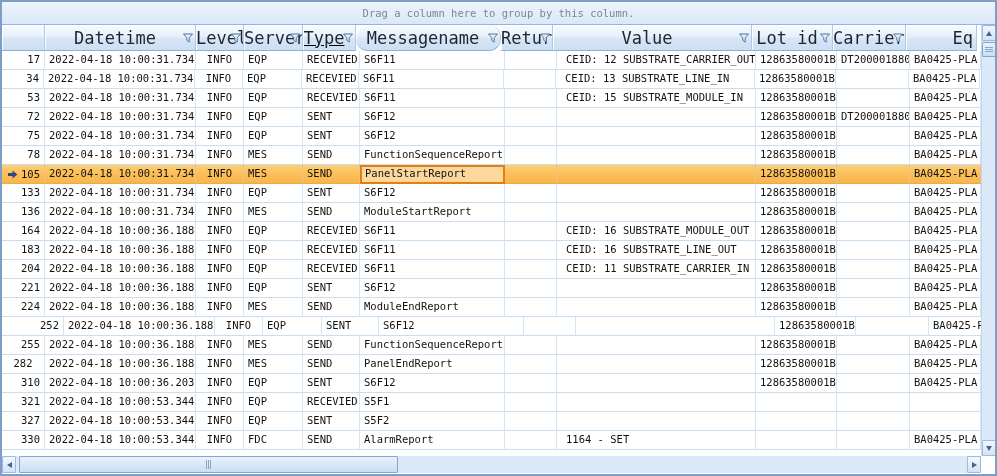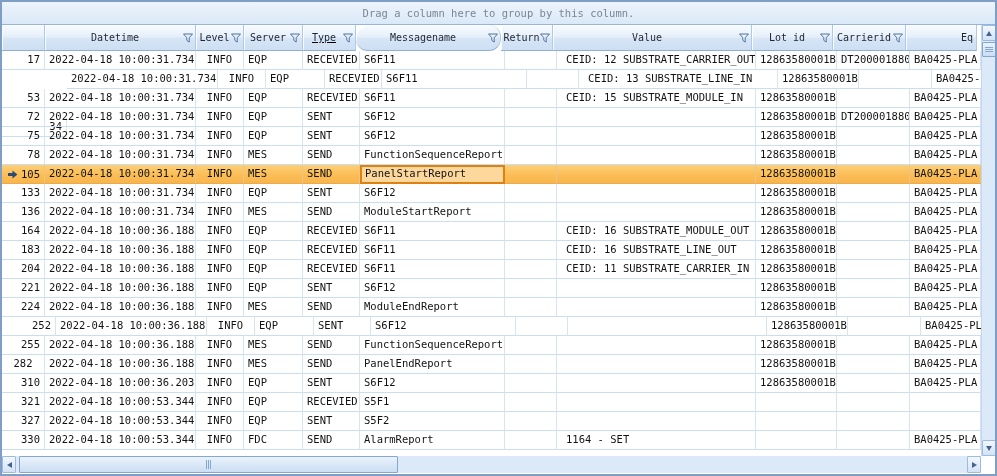--- a/index.html
+++ b/index.html
@@ -2,21 +2,21 @@
 <html><head>
 <meta charset="utf-8">
 <style>
   html,body{margin:0;padding:0;background:#fff;}
   .window{position:relative;width:997px;height:476px;box-sizing:border-box;border:2px solid #7E9EC6;background:#fff;font-family:"DejaVu Sans Mono",monospace;overflow:hidden;}
   .group-panel{position:absolute;left:0;top:0;width:993px;height:23px;background:linear-gradient(180deg,#EDF4FC,#DAE8F7);border-bottom:1px solid #96B4DB;display:flex;align-items:center;justify-content:center;color:#7A8694;font-size:10.5px;box-sizing:border-box;}
   .hdr{position:absolute;left:0;top:23px;width:979px;height:26px;display:flex;overflow:hidden;}
   .hcell{box-sizing:border-box;height:26px;flex:none;position:relative;display:flex;align-items:center;justify-content:center;
     background:linear-gradient(180deg,#F8FBFE 0%,#E7F0FA 45%,#D6E5F6 55%,#CEDFF3 100%);
     border-right:1px solid #AFCAE8;border-bottom:1px solid #8EAFD8;box-shadow:inset 1px 1px 0 rgba(255,255,255,.85);}
-  .hlabel{font-size:10px;color:#1C2533;white-space:pre;overflow:hidden;}
+  .hlabel{font-size:17px;color:#1C2533;white-space:pre;overflow:hidden;}
   .hcell.has-filter .hlabel{padding-right:10px;}
   .hlabel.r{position:absolute;right:3px;padding-right:0;}
   .filter{position:absolute;right:2px;top:8px;width:10px;height:10px;line-height:0;}
   .body{position:absolute;left:0;top:49px;width:979px;height:405px;background:#fff;overflow:hidden;}
   .row{display:flex;height:19px;}
   .cell{box-sizing:border-box;flex:none;height:19px;line-height:17px;font-size:10.5px;color:#121212;
     border-right:1px solid #D7E4F4;border-bottom:1px solid #CBDDF0;padding:0 4px;white-space:pre;overflow:hidden;}
   .cell.a-right{text-align:right;}
   .cell.a-center{text-align:center;}
   .cell.c-value{padding-left:9px;}
@@ -115,21 +115,21 @@
         <div class="cell a-left c-server" style="width: 59px;">EQP</div>
         <div class="cell a-left c-type" style="width: 57px;">RECEVIED</div>
         <div class="cell a-left c-message" style="width: 145px;">S6F11</div>
         <div class="cell a-left c-return" style="width: 52px;"></div>
         <div class="cell a-left c-value" style="width: 199px;">CEID: 12 SUBSTRATE_CARRIER_OUT</div>
         <div class="cell a-left c-lotid" style="width: 81px;">12863580001B</div>
         <div class="cell a-left c-carrierid" style="width: 73px;">DT200001880</div>
         <div class="cell a-left c-eq" style="width: 71px;">BA0425-PLA</div>
       </div>
       <div class="row">
-        <div class="cell a-right c-id" style="width: 65px; margin-top: 48px;">34</div>
+        <div class="cell a-right c-id" style="width: 42px;">34</div>
         <div class="cell a-left c-datetime" style="width: 151px;">2022-04-18 10:00:31.734</div>
         <div class="cell a-center c-level" style="width: 48px;">INFO</div>
         <div class="cell a-left c-server" style="width: 59px;">EQP</div>
         <div class="cell a-left c-type" style="width: 57px;">RECEVIED</div>
         <div class="cell a-left c-message" style="width: 145px;">S6F11</div>
         <div class="cell a-left c-return" style="width: 52px;"></div>
         <div class="cell a-left c-value" style="width: 199px;">CEID: 13 SUBSTRATE_LINE_IN</div>
         <div class="cell a-left c-lotid" style="width: 81px;">12863580001B</div>
         <div class="cell a-left c-carrierid" style="width: 73px;"></div>
         <div class="cell a-left c-eq" style="width: 71px;">BA0425-PLA</div>
@@ -286,21 +286,21 @@
         <div class="cell a-left c-server" style="width: 59px;">MES</div>
         <div class="cell a-left c-type" style="width: 57px;">SEND</div>
         <div class="cell a-left c-message" style="width: 145px;">ModuleEndReport</div>
         <div class="cell a-left c-return" style="width: 52px;"></div>
         <div class="cell a-left c-value" style="width: 199px;"></div>
         <div class="cell a-left c-lotid" style="width: 81px;">12863580001B</div>
         <div class="cell a-left c-carrierid" style="width: 73px;"></div>
         <div class="cell a-left c-eq" style="width: 71px;">BA0425-PLA</div>
       </div>
       <div class="row">
-        <div class="cell a-right c-id" style="width: 54px;">252</div>
+        <div class="cell a-right c-id" style="width: 62px;">252</div>
         <div class="cell a-left c-datetime" style="width: 151px;">2022-04-18 10:00:36.188</div>
         <div class="cell a-center c-level" style="width: 48px;">INFO</div>
         <div class="cell a-left c-server" style="width: 59px;">EQP</div>
         <div class="cell a-left c-type" style="width: 57px;">SENT</div>
         <div class="cell a-left c-message" style="width: 145px;">S6F12</div>
         <div class="cell a-left c-return" style="width: 52px;"></div>
         <div class="cell a-left c-value" style="width: 199px;"></div>
         <div class="cell a-left c-lotid" style="width: 81px;">12863580001B</div>
         <div class="cell a-left c-carrierid" style="width: 73px;"></div>
         <div class="cell a-left c-eq" style="width: 71px;">BA0425-PLA</div>

